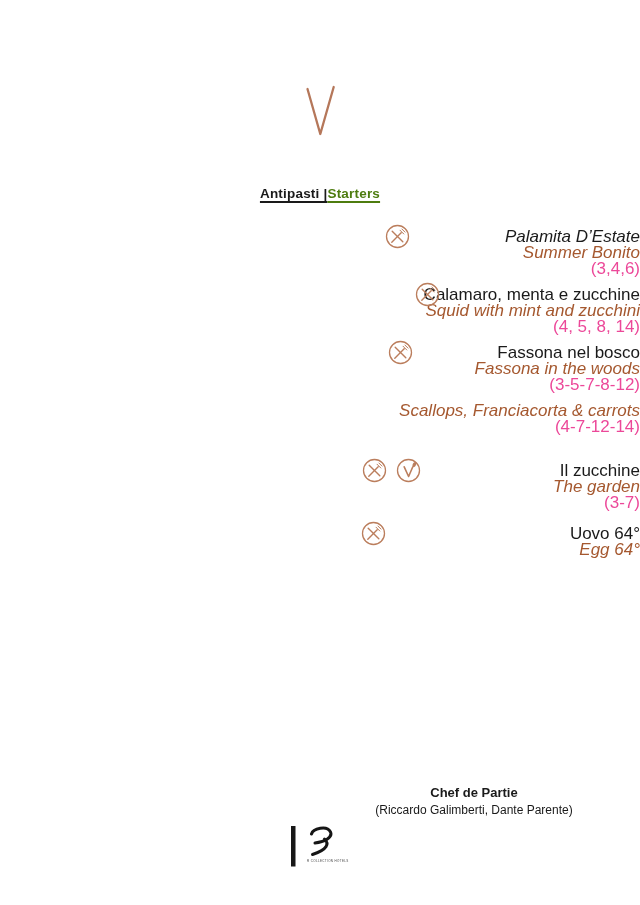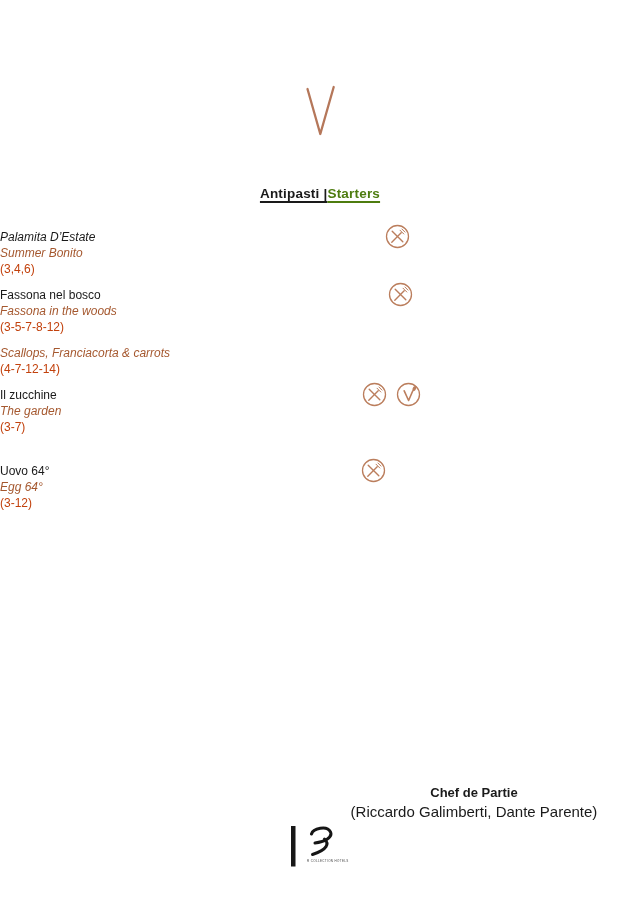--- a/index.html
+++ b/index.html
@@ -47,49 +47,49 @@
 
   
   .menu-items {
     position: absolute;
     top: 229px;
     left: 0;
     width: 100%;
   }
   .menu-item {
     position: relative;
-    text-align: left;
-    font-size: 12px;
+    text-align: right;
+    font-size: 17px;
     line-height: 16px;
     margin-bottom: 10px;
   }
   .menu-item:nth-child(4) { margin-bottom: 28px; }
   .menu-item:nth-child(5) { margin-bottom: 15px; }
   .item-name { color: #1a1a1a; }
   .item-translation { color: #A5582F; font-style: italic; }
-  .item-allergens { color: #c2410c; }
+  .item-allergens { color: #ec4899; }
   .item-icons {
     position: absolute;
     top: -5px;
     left: 50%;
     display: flex;
     gap: 9px;
   }
   .badge-icon { display: block; }
 
   
   .chef-block {
     position: absolute;
     top: 785px;
     left: 341px;
     width: 266px;
     text-align: center;
   }
   .chef-title { font-size: 13px; font-weight: bold; margin-bottom: 3px; }
-  .chef-names { font-size: 15px; text-align: center; }
+  .chef-names { font-size: 12px; text-align: center; }
 
   
   .bottom-logo {
     position: absolute;
     top: 826px;
     left: 291px;
   }
 </style>
 </head>
 <body>
@@ -115,20 +115,34 @@
         <svg class="badge-icon" width="25" height="25" viewBox="0 0 25 25">
           <circle cx="12.5" cy="12.5" r="11" fill="none" stroke="#BB7E5D" stroke-width="1.3"></circle>
           <path d="M6.8 18.2 L16.2 8.8" fill="none" stroke="#BB7E5D" stroke-width="1.4" stroke-linecap="round"></path>
           <path d="M15 6.2 L18.8 10 M16.9 5 L20 8.1" fill="none" stroke="#BB7E5D" stroke-width="1" stroke-linecap="round"></path>
           <path d="M7.2 7.2 L17.8 17.8" fill="none" stroke="#BB7E5D" stroke-width="1.4" stroke-linecap="round"></path>
         </svg>
 
       </div>
     </div>
       <div class="menu-item">
+      <div class="item-name"><span class="item-name-text">Calamaro, menta e zucchine</span></div>
+      <div class="item-translation">Squid with mint and zucchini</div>
+      <div class="item-allergens">(4, 5, 8, 14)</div>
+      <div class="item-icons" style="margin-left: 94.5px;">
+        <svg class="badge-icon" width="25" height="25" viewBox="0 0 25 25">
+          <circle cx="12.5" cy="12.5" r="11" fill="none" stroke="#BB7E5D" stroke-width="1.3"></circle>
+          <path d="M6.8 18.2 L16.2 8.8" fill="none" stroke="#BB7E5D" stroke-width="1.4" stroke-linecap="round"></path>
+          <path d="M15 6.2 L18.8 10 M16.9 5 L20 8.1" fill="none" stroke="#BB7E5D" stroke-width="1" stroke-linecap="round"></path>
+          <path d="M7.2 7.2 L17.8 17.8" fill="none" stroke="#BB7E5D" stroke-width="1.4" stroke-linecap="round"></path>
+        </svg>
+
+      </div>
+    </div>
+      <div class="menu-item">
       <div class="item-name"><span class="item-name-text">Fassona nel bosco</span></div>
       <div class="item-translation">Fassona in the woods</div>
       <div class="item-allergens">(3-5-7-8-12)</div>
       <div class="item-icons" style="margin-left: 67.5px;">
         <svg class="badge-icon" width="25" height="25" viewBox="0 0 25 25">
           <circle cx="12.5" cy="12.5" r="11" fill="none" stroke="#BB7E5D" stroke-width="1.3"></circle>
           <path d="M6.8 18.2 L16.2 8.8" fill="none" stroke="#BB7E5D" stroke-width="1.4" stroke-linecap="round"></path>
           <path d="M15 6.2 L18.8 10 M16.9 5 L20 8.1" fill="none" stroke="#BB7E5D" stroke-width="1" stroke-linecap="round"></path>
           <path d="M7.2 7.2 L17.8 17.8" fill="none" stroke="#BB7E5D" stroke-width="1.4" stroke-linecap="round"></path>
         </svg>
@@ -154,21 +168,20 @@
         <svg class="badge-icon" width="25" height="25" viewBox="0 0 25 25">
           <circle cx="12.5" cy="12.5" r="11" fill="none" stroke="#BB7E5D" stroke-width="1.3"></circle>
           <path d="M8.2 8.8 L12.6 18.5 L16.6 9.2" fill="none" stroke="#BB7E5D" stroke-width="1.6" stroke-linecap="round" stroke-linejoin="round"></path>
           <path d="M16.6 9.2 C15.9 5.9 17.8 3.6 20.3 4.2 C20.6 7.3 19 9.3 16.6 9.2 Z" fill="#BB7E5D"></path>
         </svg>
       </div>
     </div>
       <div class="menu-item">
       <div class="item-name"><span class="item-name-text">Uovo 64°</span></div>
       <div class="item-translation">Egg 64°</div>
-      <div class="item-allergens">(3-12)</div>
       <div class="item-icons" style="margin-left: 41px;">
         <svg class="badge-icon" width="25" height="25" viewBox="0 0 25 25">
           <circle cx="12.5" cy="12.5" r="11" fill="none" stroke="#BB7E5D" stroke-width="1.3"></circle>
           <path d="M6.8 18.2 L16.2 8.8" fill="none" stroke="#BB7E5D" stroke-width="1.4" stroke-linecap="round"></path>
           <path d="M15 6.2 L18.8 10 M16.9 5 L20 8.1" fill="none" stroke="#BB7E5D" stroke-width="1" stroke-linecap="round"></path>
           <path d="M7.2 7.2 L17.8 17.8" fill="none" stroke="#BB7E5D" stroke-width="1.4" stroke-linecap="round"></path>
         </svg>
 
       </div>
     </div>

